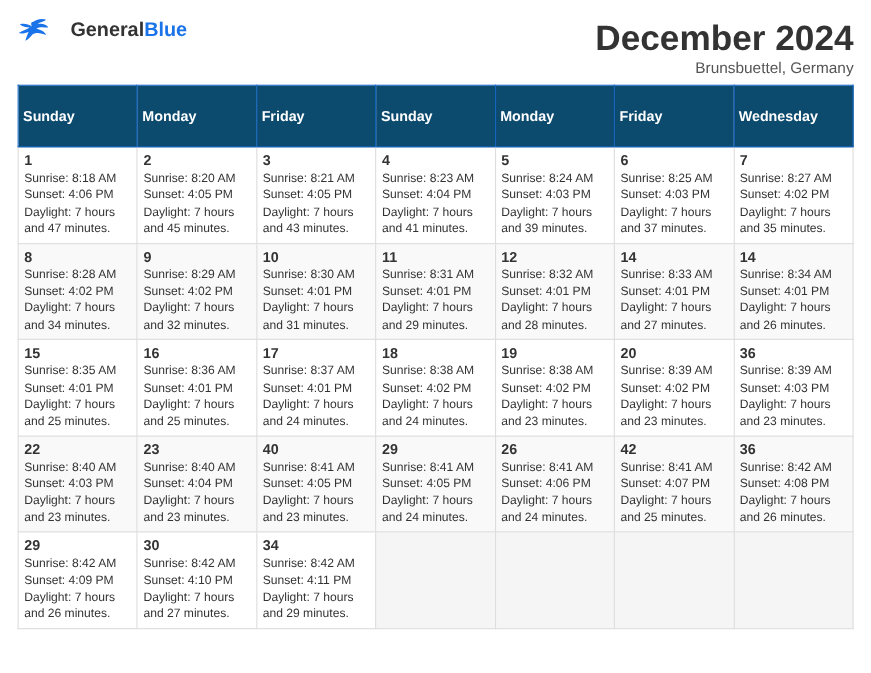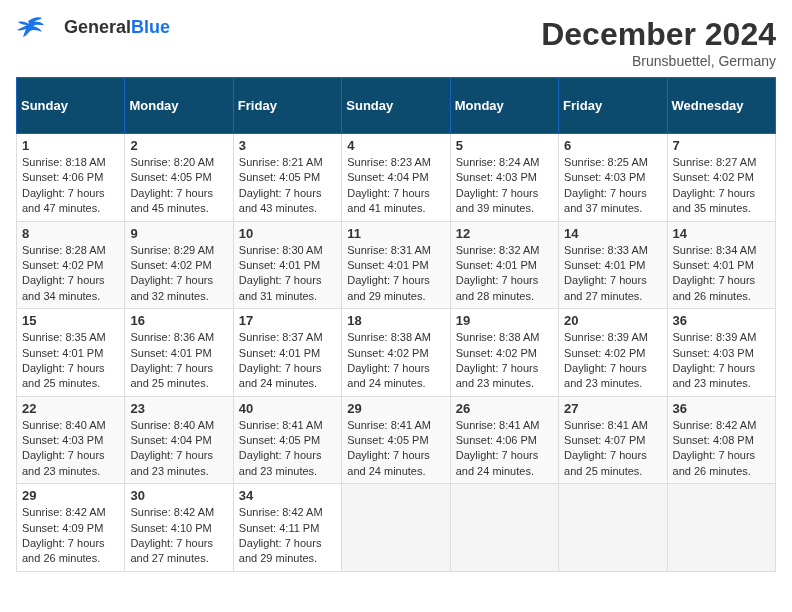--- a/index.html
+++ b/index.html
@@ -224,21 +224,21 @@
       </td>
         <td>
         <span class="day-num">29</span>
         <div class="day-info">Sunrise: 8:41 AM<br>Sunset: 4:05 PM<br>Daylight: 7 hours<br>and 24 minutes.</div>
       </td>
         <td>
         <span class="day-num">26</span>
         <div class="day-info">Sunrise: 8:41 AM<br>Sunset: 4:06 PM<br>Daylight: 7 hours<br>and 24 minutes.</div>
       </td>
         <td>
-        <span class="day-num">27</span>
+        <span class="day-num">42</span>
         <div class="day-info">Sunrise: 8:41 AM<br>Sunset: 4:07 PM<br>Daylight: 7 hours<br>and 25 minutes.</div>
       </td>
         <td>
         <span class="day-num">36</span>
         <div class="day-info">Sunrise: 8:42 AM<br>Sunset: 4:08 PM<br>Daylight: 7 hours<br>and 26 minutes.</div>
       </td>
       </tr>
       <tr>
         <td>
         <span class="day-num">29</span>

